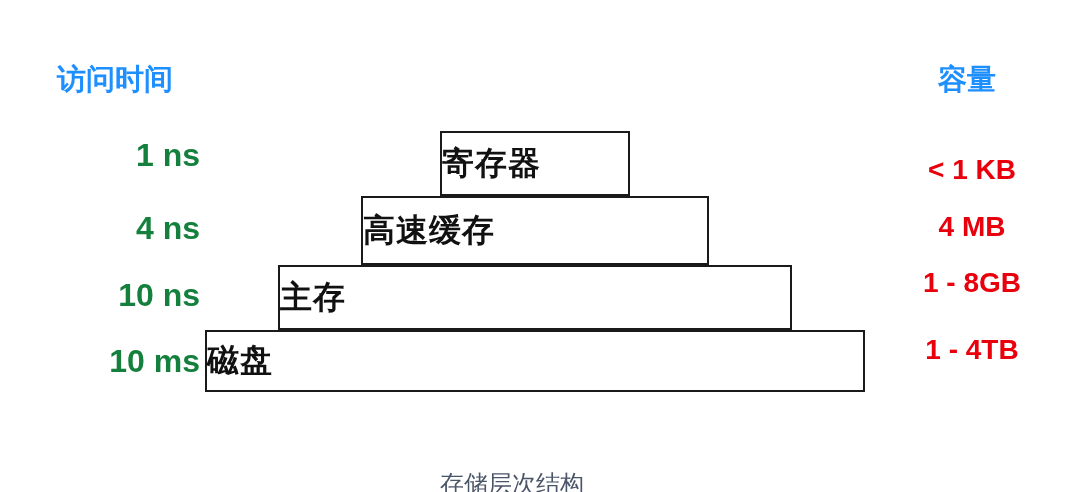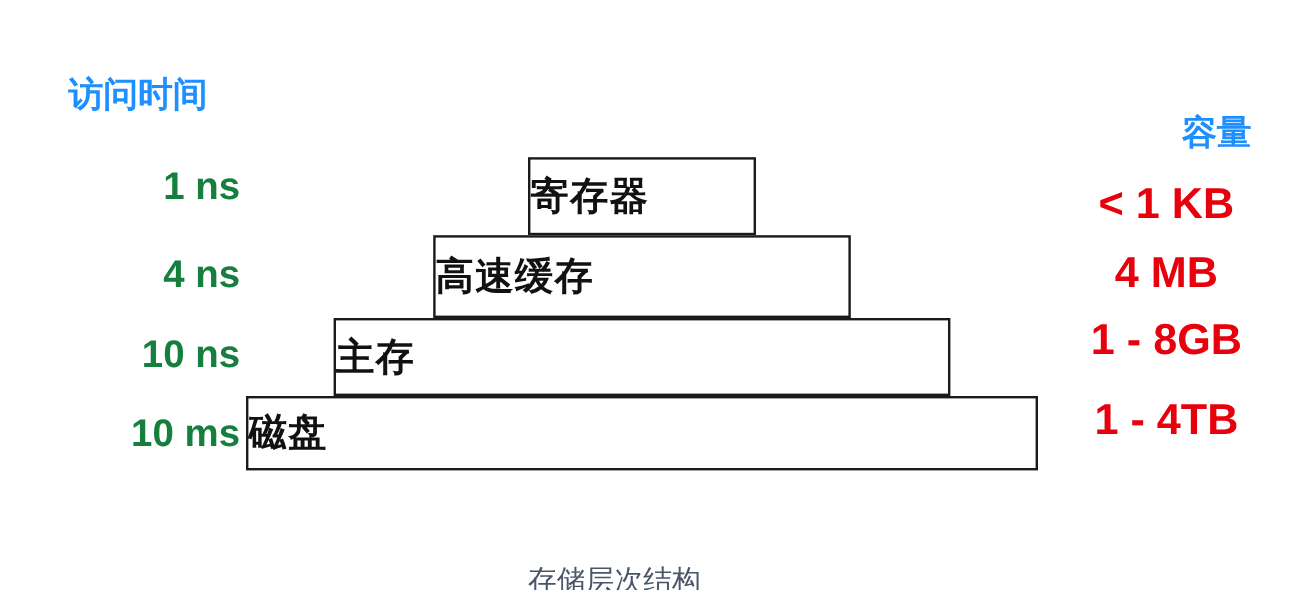--- a/index.html
+++ b/index.html
@@ -21,21 +21,21 @@
     top: 62px;
     height: 34px;
     line-height: 34px;
     font-size: 29px;
     font-weight: 700;
     color: #1E8FFF;
     white-space: nowrap;
     transform: translateX(-50%);
   }
   .col-header.left  { left: 115px; }
-  .col-header.right { left: 1014px; margin-top: 32px; }
+  .col-header.right { left: 967px; }
 
   
   .time-label {
     position: absolute;
     width: 160px;
     left: 120px;
     transform: translateX(-50%);
     height: 32px;
     line-height: 32px;
     text-align: right;
@@ -51,21 +51,21 @@
 
   
   .cap-label {
     position: absolute;
     width: 200px;
     left: 972px;
     transform: translateX(-50%);
     height: 32px;
     line-height: 32px;
     text-align: center;
-    font-size: 36px;
+    font-size: 28px;
     font-weight: 700;
     color: #E8000D;
     white-space: nowrap;
   }
   .c0 { top: 154px; }
   .c1 { top: 211px; }
   .c2 { top: 267px; }
   .c3 { top: 334px; }
 
   

